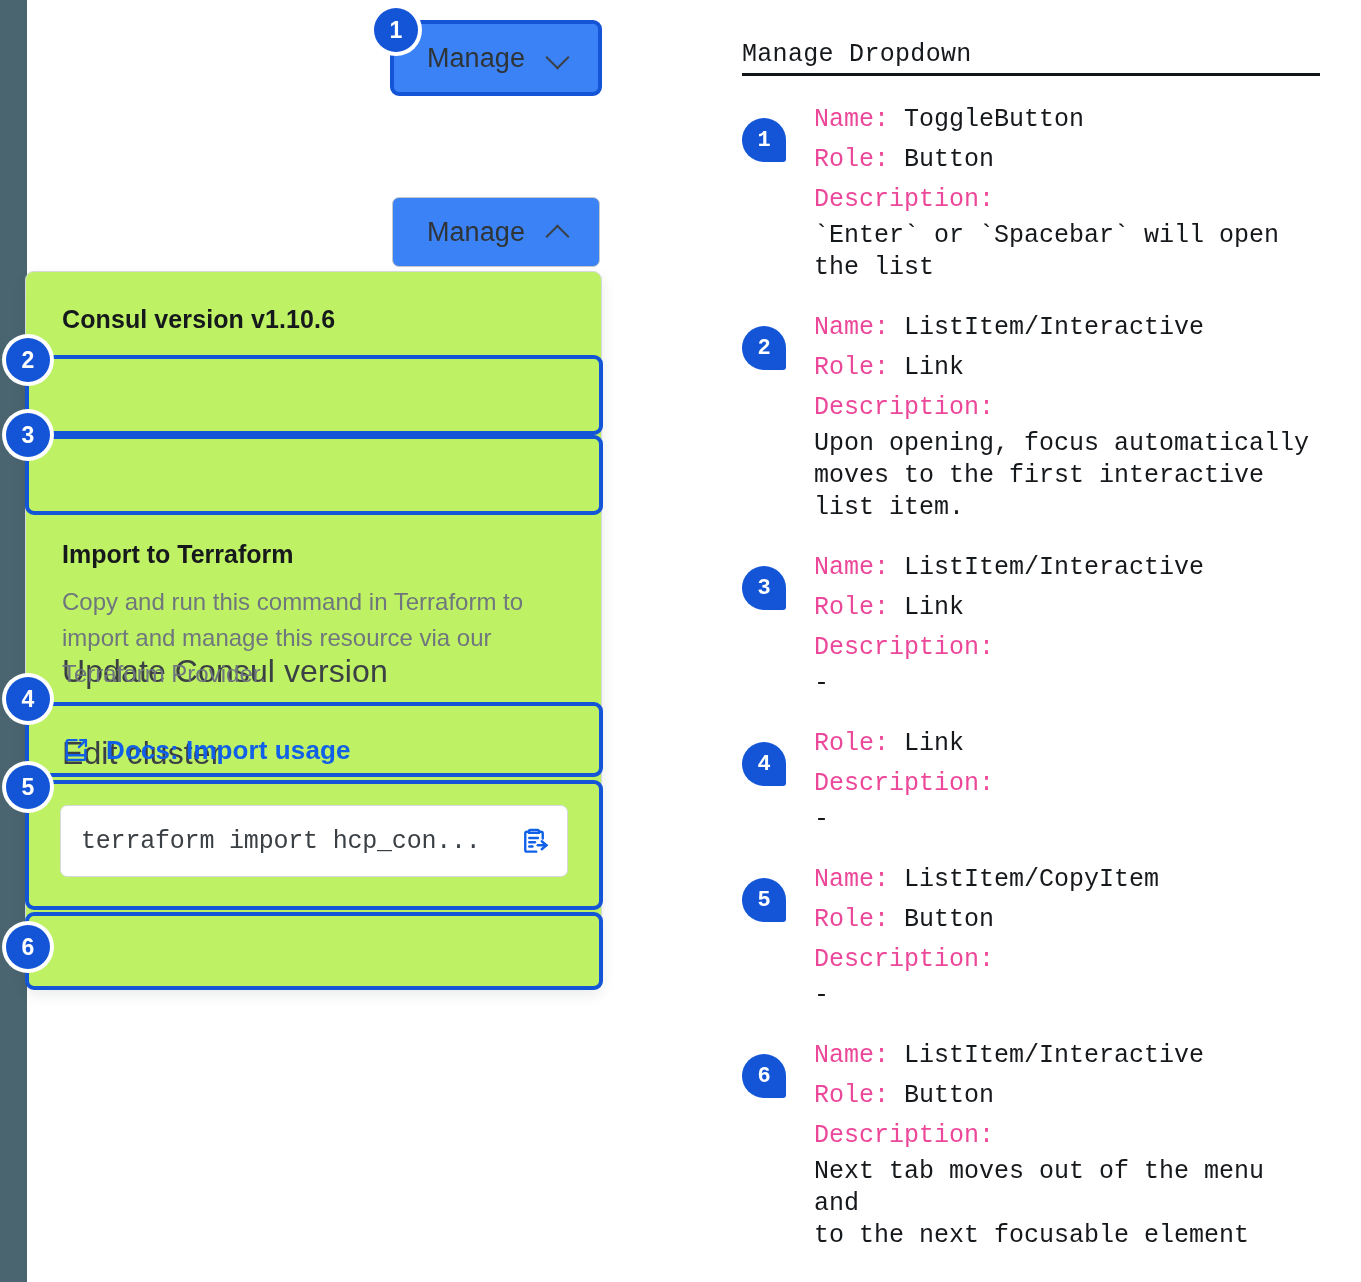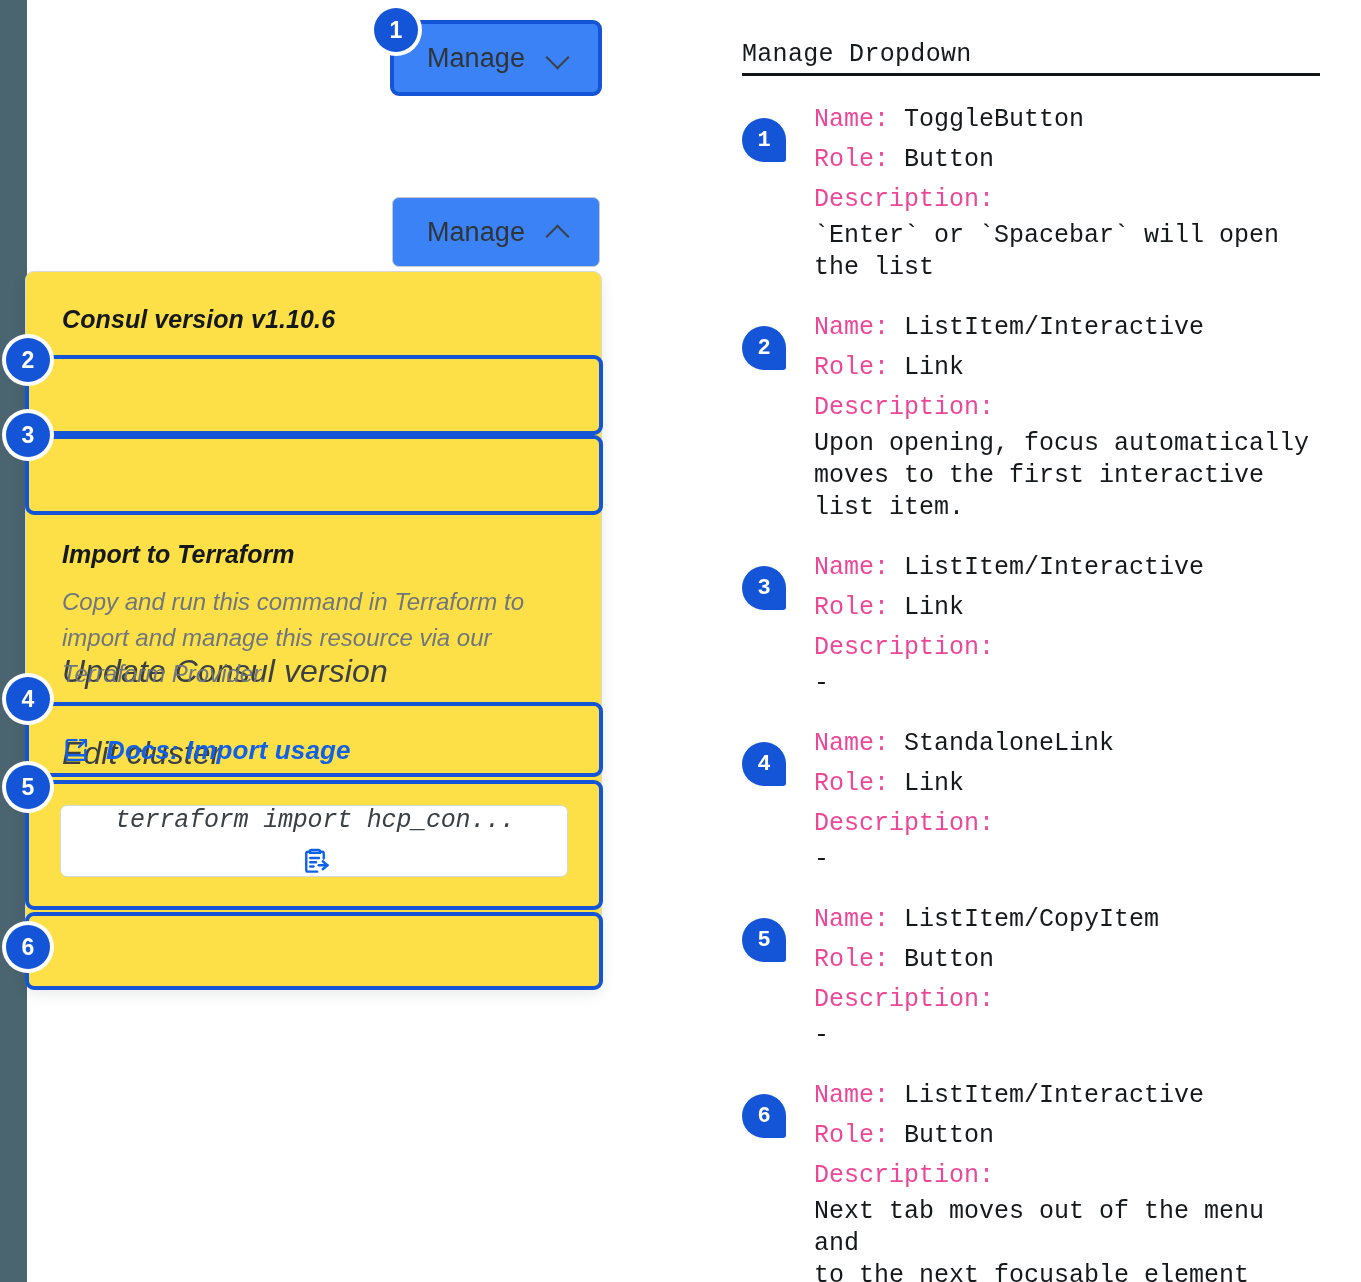--- a/index.html
+++ b/index.html
@@ -49,25 +49,24 @@
   .chev.up::before   { transform: rotate(-135deg); top: 7px; }
 
   #btn-collapsed { left: 392px; top: 22px; width: 208px; height: 72px; }
   #btn-expanded  { left: 392px; top: 197px; width: 208px; height: 70px; }
 
   
   .dropdown {
     position: absolute;
     left: 25px; top: 271px;
     width: 577px; height: 717px;
-    background: #fde047;
+    background: #bef264;
     border: 1px solid #d6d9dc;
     border-radius: 9px;
     box-shadow: 0 6px 14px rgba(30,40,50,.10);
-    font-style: italic;
   }
   .dd-header {
     position: absolute; left: 36px; top: 33px;
     font-size: 25px; font-weight: bold; color: #16191c;
     letter-spacing: .1px;
   }
   .dd-row {
     position: absolute; left: 0; width: 577px;
     display: flex; align-items: center;
     padding-left: 36px;
@@ -96,21 +95,20 @@
 
   .code-wrap {
     position: absolute; left: 34px; top: 533px;
     width: 508px; height: 72px;
     border: 1px solid #d6d9dc;
     border-radius: 7px;
     background: #ffffff;
     display: flex; align-items: center;
     padding: 0 18px 0 20px;
     justify-content: space-between;
-    flex-direction: column;
   }
   .code-text {
     font-family: "Liberation Mono", "DejaVu Sans Mono", monospace;
     font-size: 25px; color: #3b4045; letter-spacing: -.2px;
   }
   #row-delete {
     position: absolute; left: 0; top: 638px;
     width: 577px; height: 80px;
     display: flex; align-items: center; gap: 16px;
     padding-left: 36px;
@@ -299,21 +297,20 @@
         <div class="doc-line"><span class="doc-key">Name:</span> <span class="doc-val">ListItem/Interactive</span></div>
         <div class="doc-line"><span class="doc-key">Role:</span> <span class="doc-val">Link</span></div>
         <div class="doc-line"><span class="doc-key">Description:</span></div>
         <div class="doc-desc">-</div>
       </div>
     </div>
 
     <div class="doc-item">
       <div class="doc-badge">4</div>
       <div class="doc-body">
-        <div class="doc-line"><span class="doc-key">Name:</span> <span class="doc-val">StandaloneLink</span></div>
         <div class="doc-line"><span class="doc-key">Role:</span> <span class="doc-val">Link</span></div>
         <div class="doc-line"><span class="doc-key">Description:</span></div>
         <div class="doc-desc">-</div>
       </div>
     </div>
 
     <div class="doc-item">
       <div class="doc-badge">5</div>
       <div class="doc-body">
         <div class="doc-line"><span class="doc-key">Name:</span> <span class="doc-val">ListItem/CopyItem</span></div>

